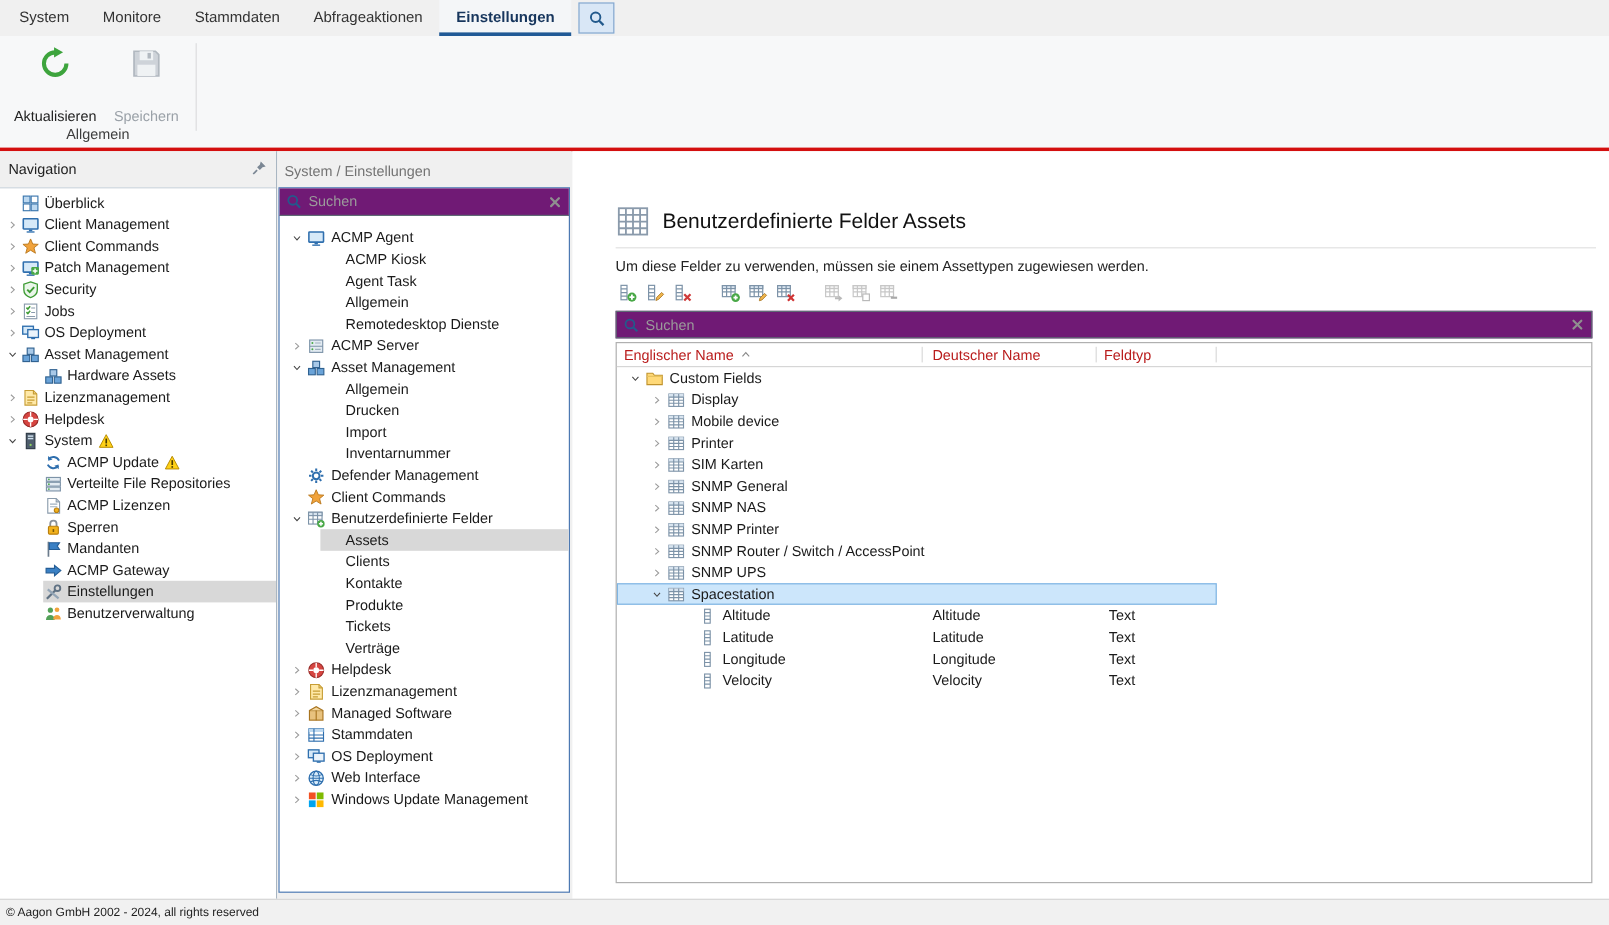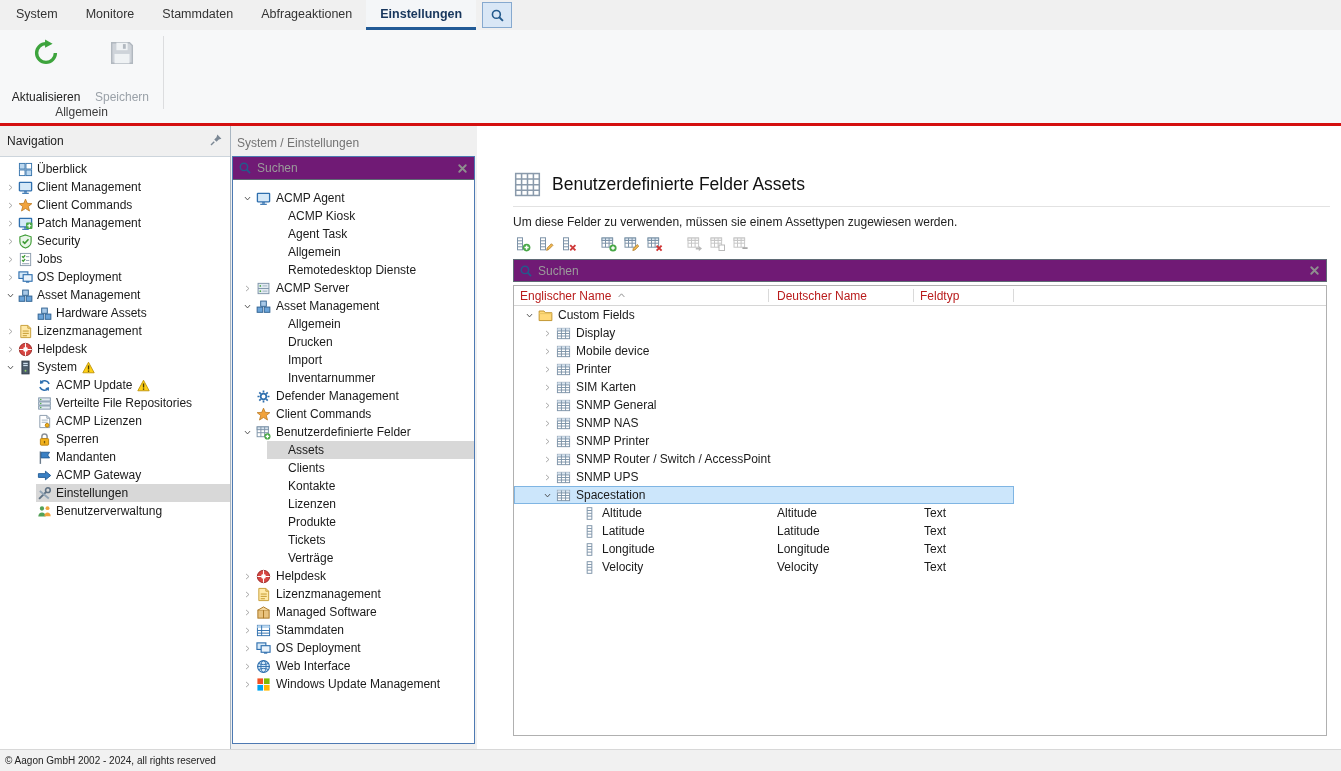--- a/index.html
+++ b/index.html
@@ -632,25 +632,20 @@
               <span class="lbl">Clients</span>
             </div>
           </div>
           <div class="mt-row lvl1">
             <div class="row-body">
               <span class="lbl">Kontakte</span>
             </div>
           </div>
           <div class="mt-row lvl1">
             <div class="row-body">
-              <span class="lbl">Lizenzen</span>
-            </div>
-          </div>
-          <div class="mt-row lvl1">
-            <div class="row-body">
               <span class="lbl">Produkte</span>
             </div>
           </div>
           <div class="mt-row lvl1">
             <div class="row-body">
               <span class="lbl">Tickets</span>
             </div>
           </div>
           <div class="mt-row lvl1">
             <div class="row-body">

